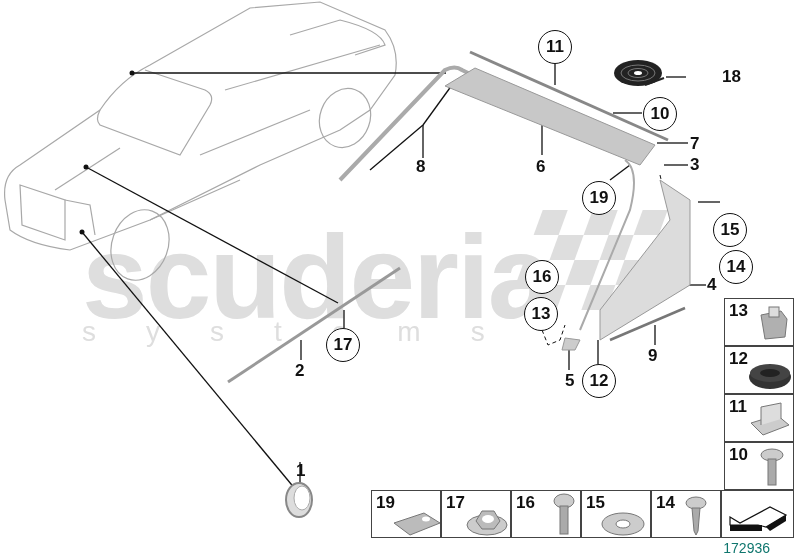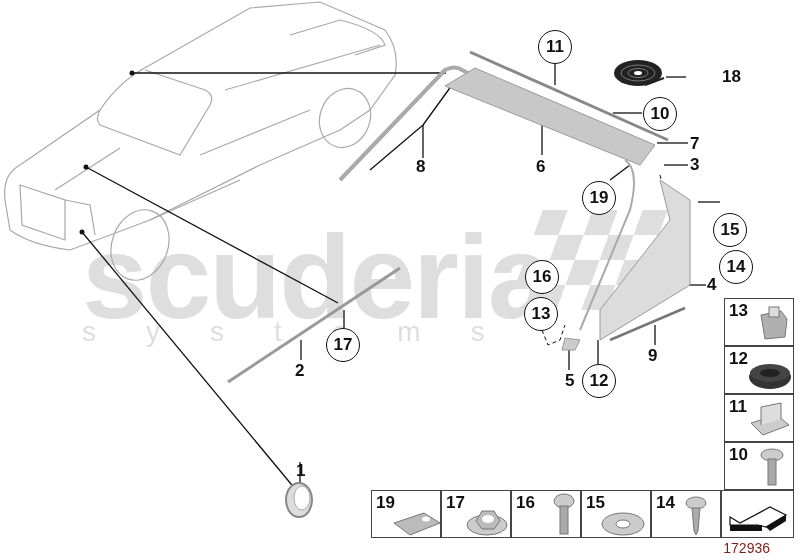--- a/index.html
+++ b/index.html
@@ -5,21 +5,21 @@
   html, body { margin:0; padding:0; background:#ffffff; }
   body { width:800px; height:560px; position:relative; overflow:hidden; font-family:"Liberation Sans", sans-serif; }
   #stage { position:absolute; left:0; top:0; width:800px; height:560px; }
   .callout { position:absolute; width:34px; height:34px; border:1.5px solid #111; border-radius:50%; box-sizing:border-box; display:flex; align-items:center; justify-content:center; font-weight:bold; font-size:17px; color:#111; background:#fff; }
   .plain-num { position:absolute; font-weight:bold; font-size:17px; color:#111; line-height:1; }
   .wm-big { position:absolute; left:82px; top:218px; font-size:118px; font-weight:bold; color:#dedede; letter-spacing:-2px; line-height:1; }
   .wm-small { position:absolute; left:82px; top:318px; font-size:28px; color:#dedede; letter-spacing:50px; line-height:1; }
   .cell { position:absolute; border:1px solid #444; box-sizing:border-box; background:#fff; }
   .cell .num { position:absolute; left:4px; top:2px; font-weight:bold; font-size:17px; color:#111; }
   .cell svg { position:absolute; }
-  .ref-id { position:absolute; right:30px; top:540px; font-size:14px; color:#7f1d1d; }
+  .ref-id { position:absolute; right:30px; top:540px; font-size:14px; color:#0f766e; }
 </style>
 </head>
 <body>
 
 <div id="stage">
 
   <div class="wm-big">scuderia</div>
   <div class="wm-small">systems</div>
   <svg style="position:absolute;left:490px;top:190px;" width="200" height="150">
     <g fill="#dedede" transform="skewX(-20) translate(60,0)">

